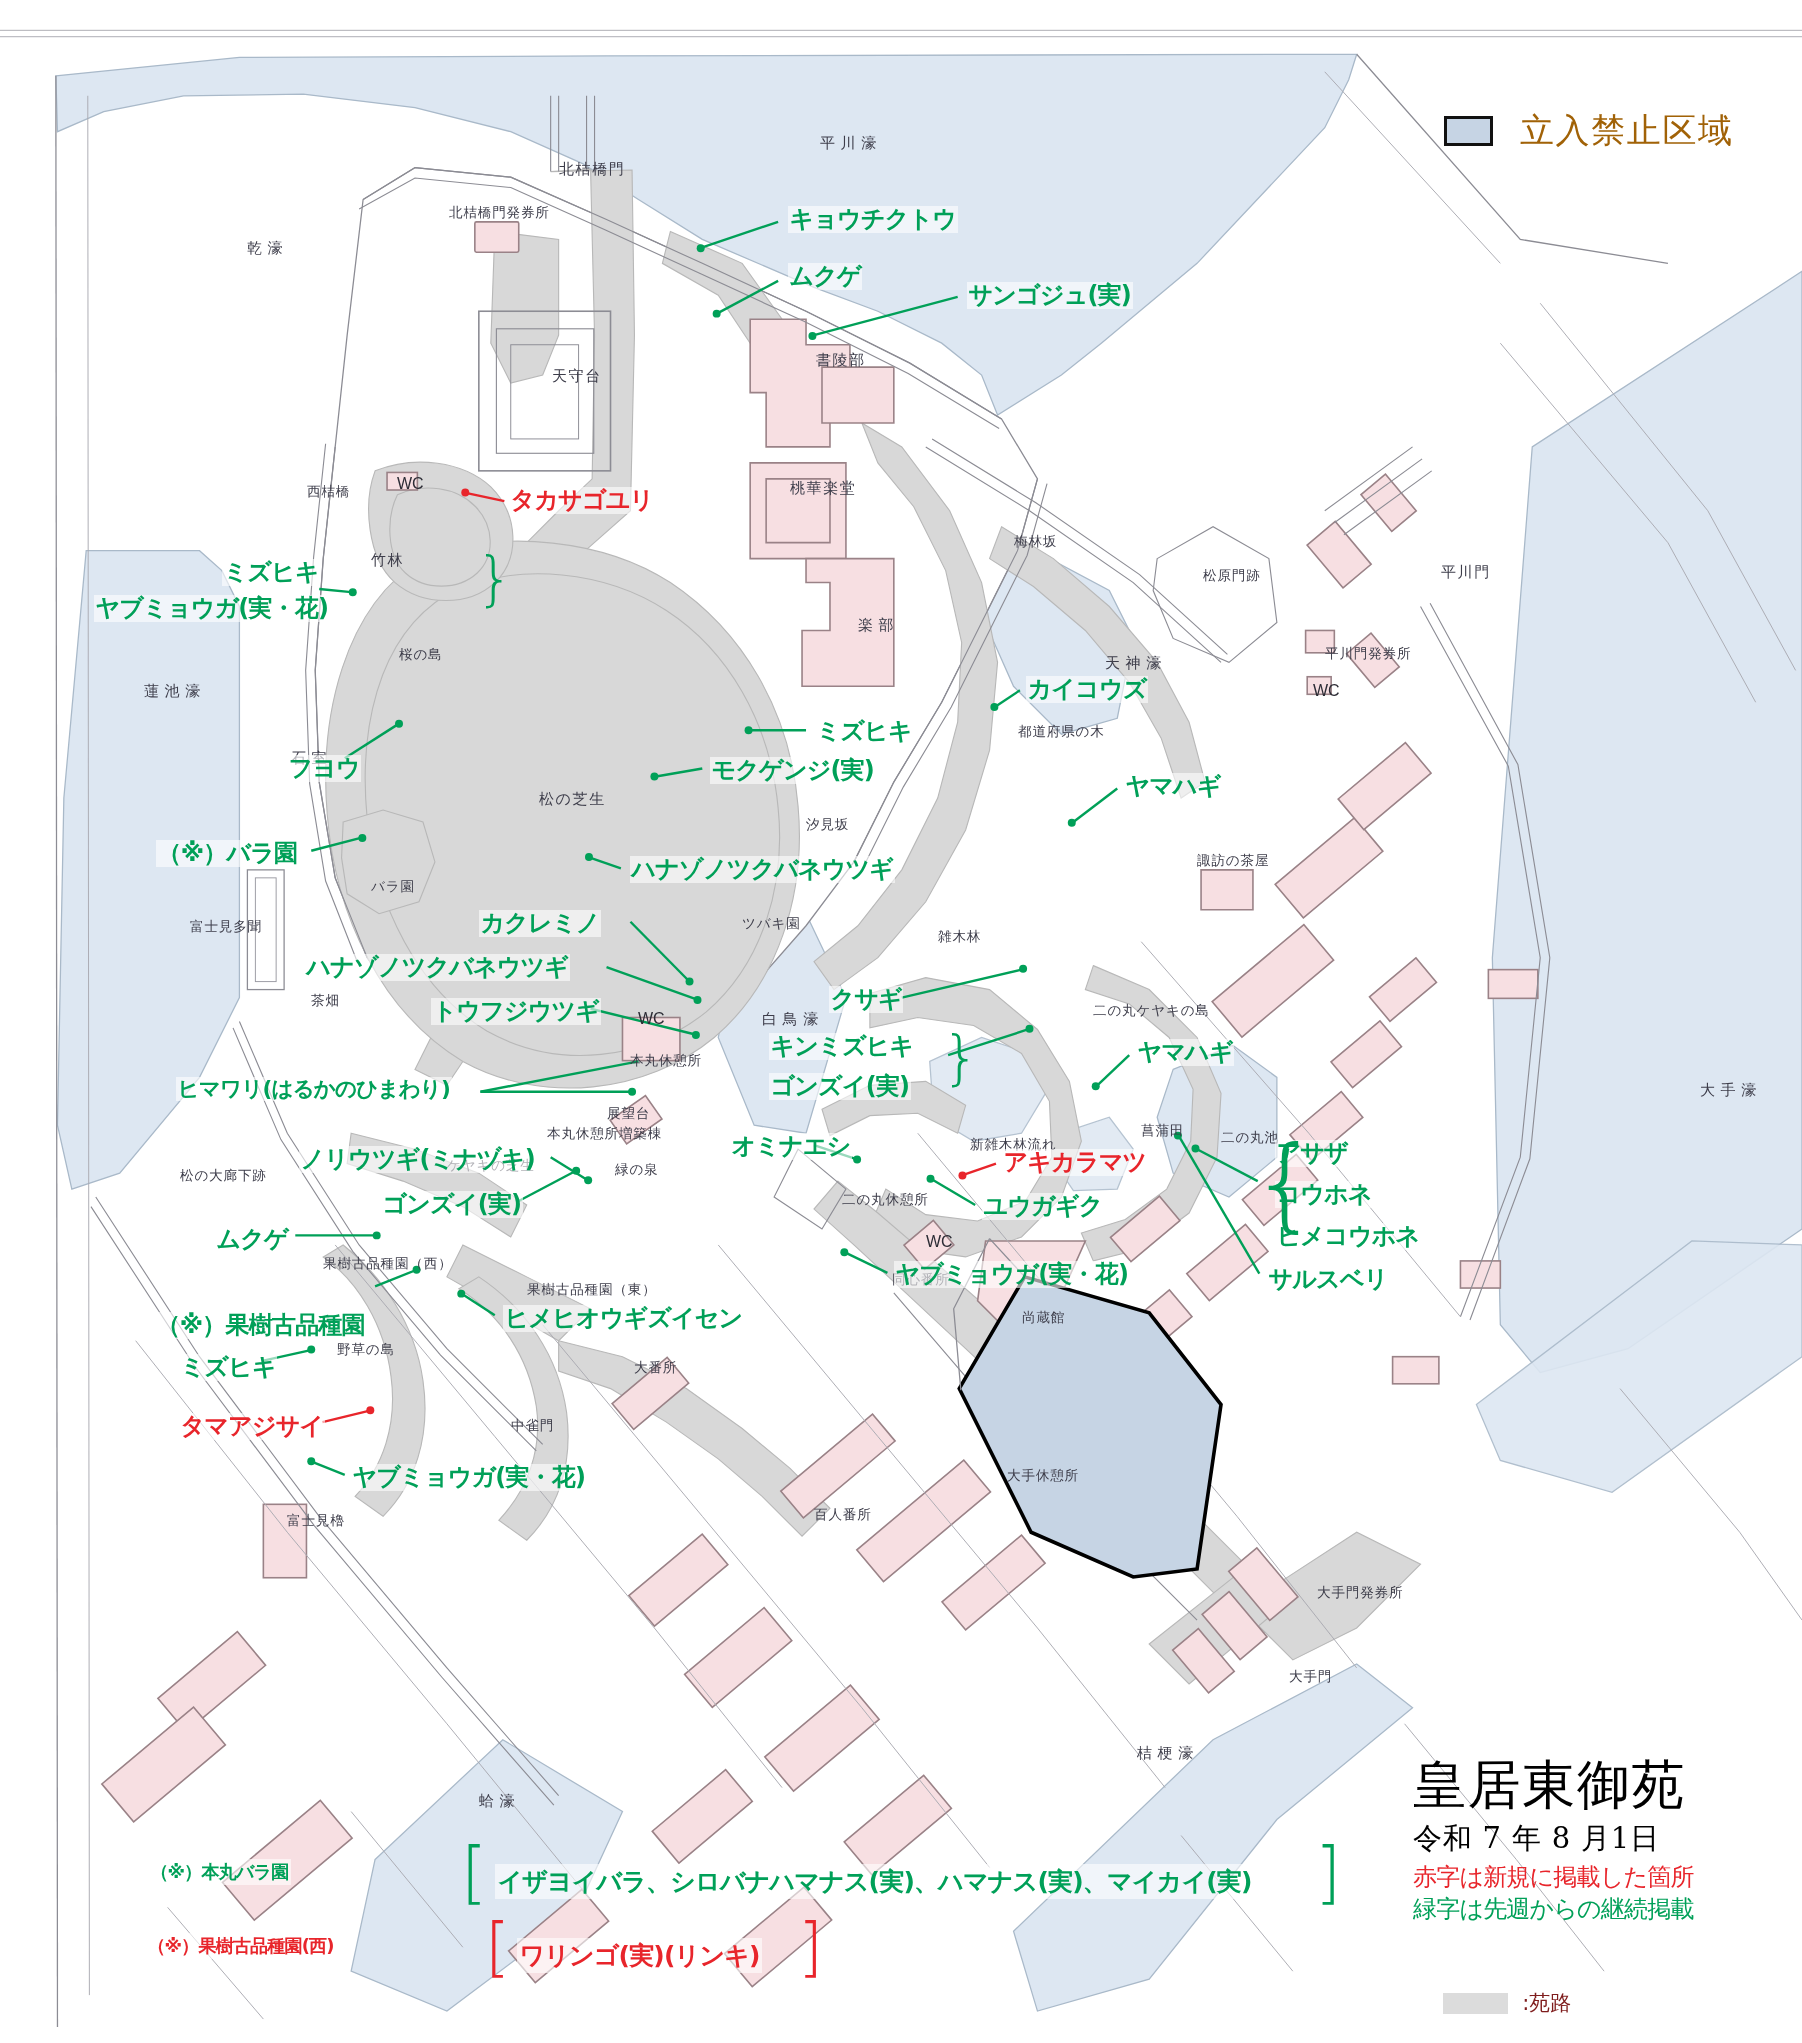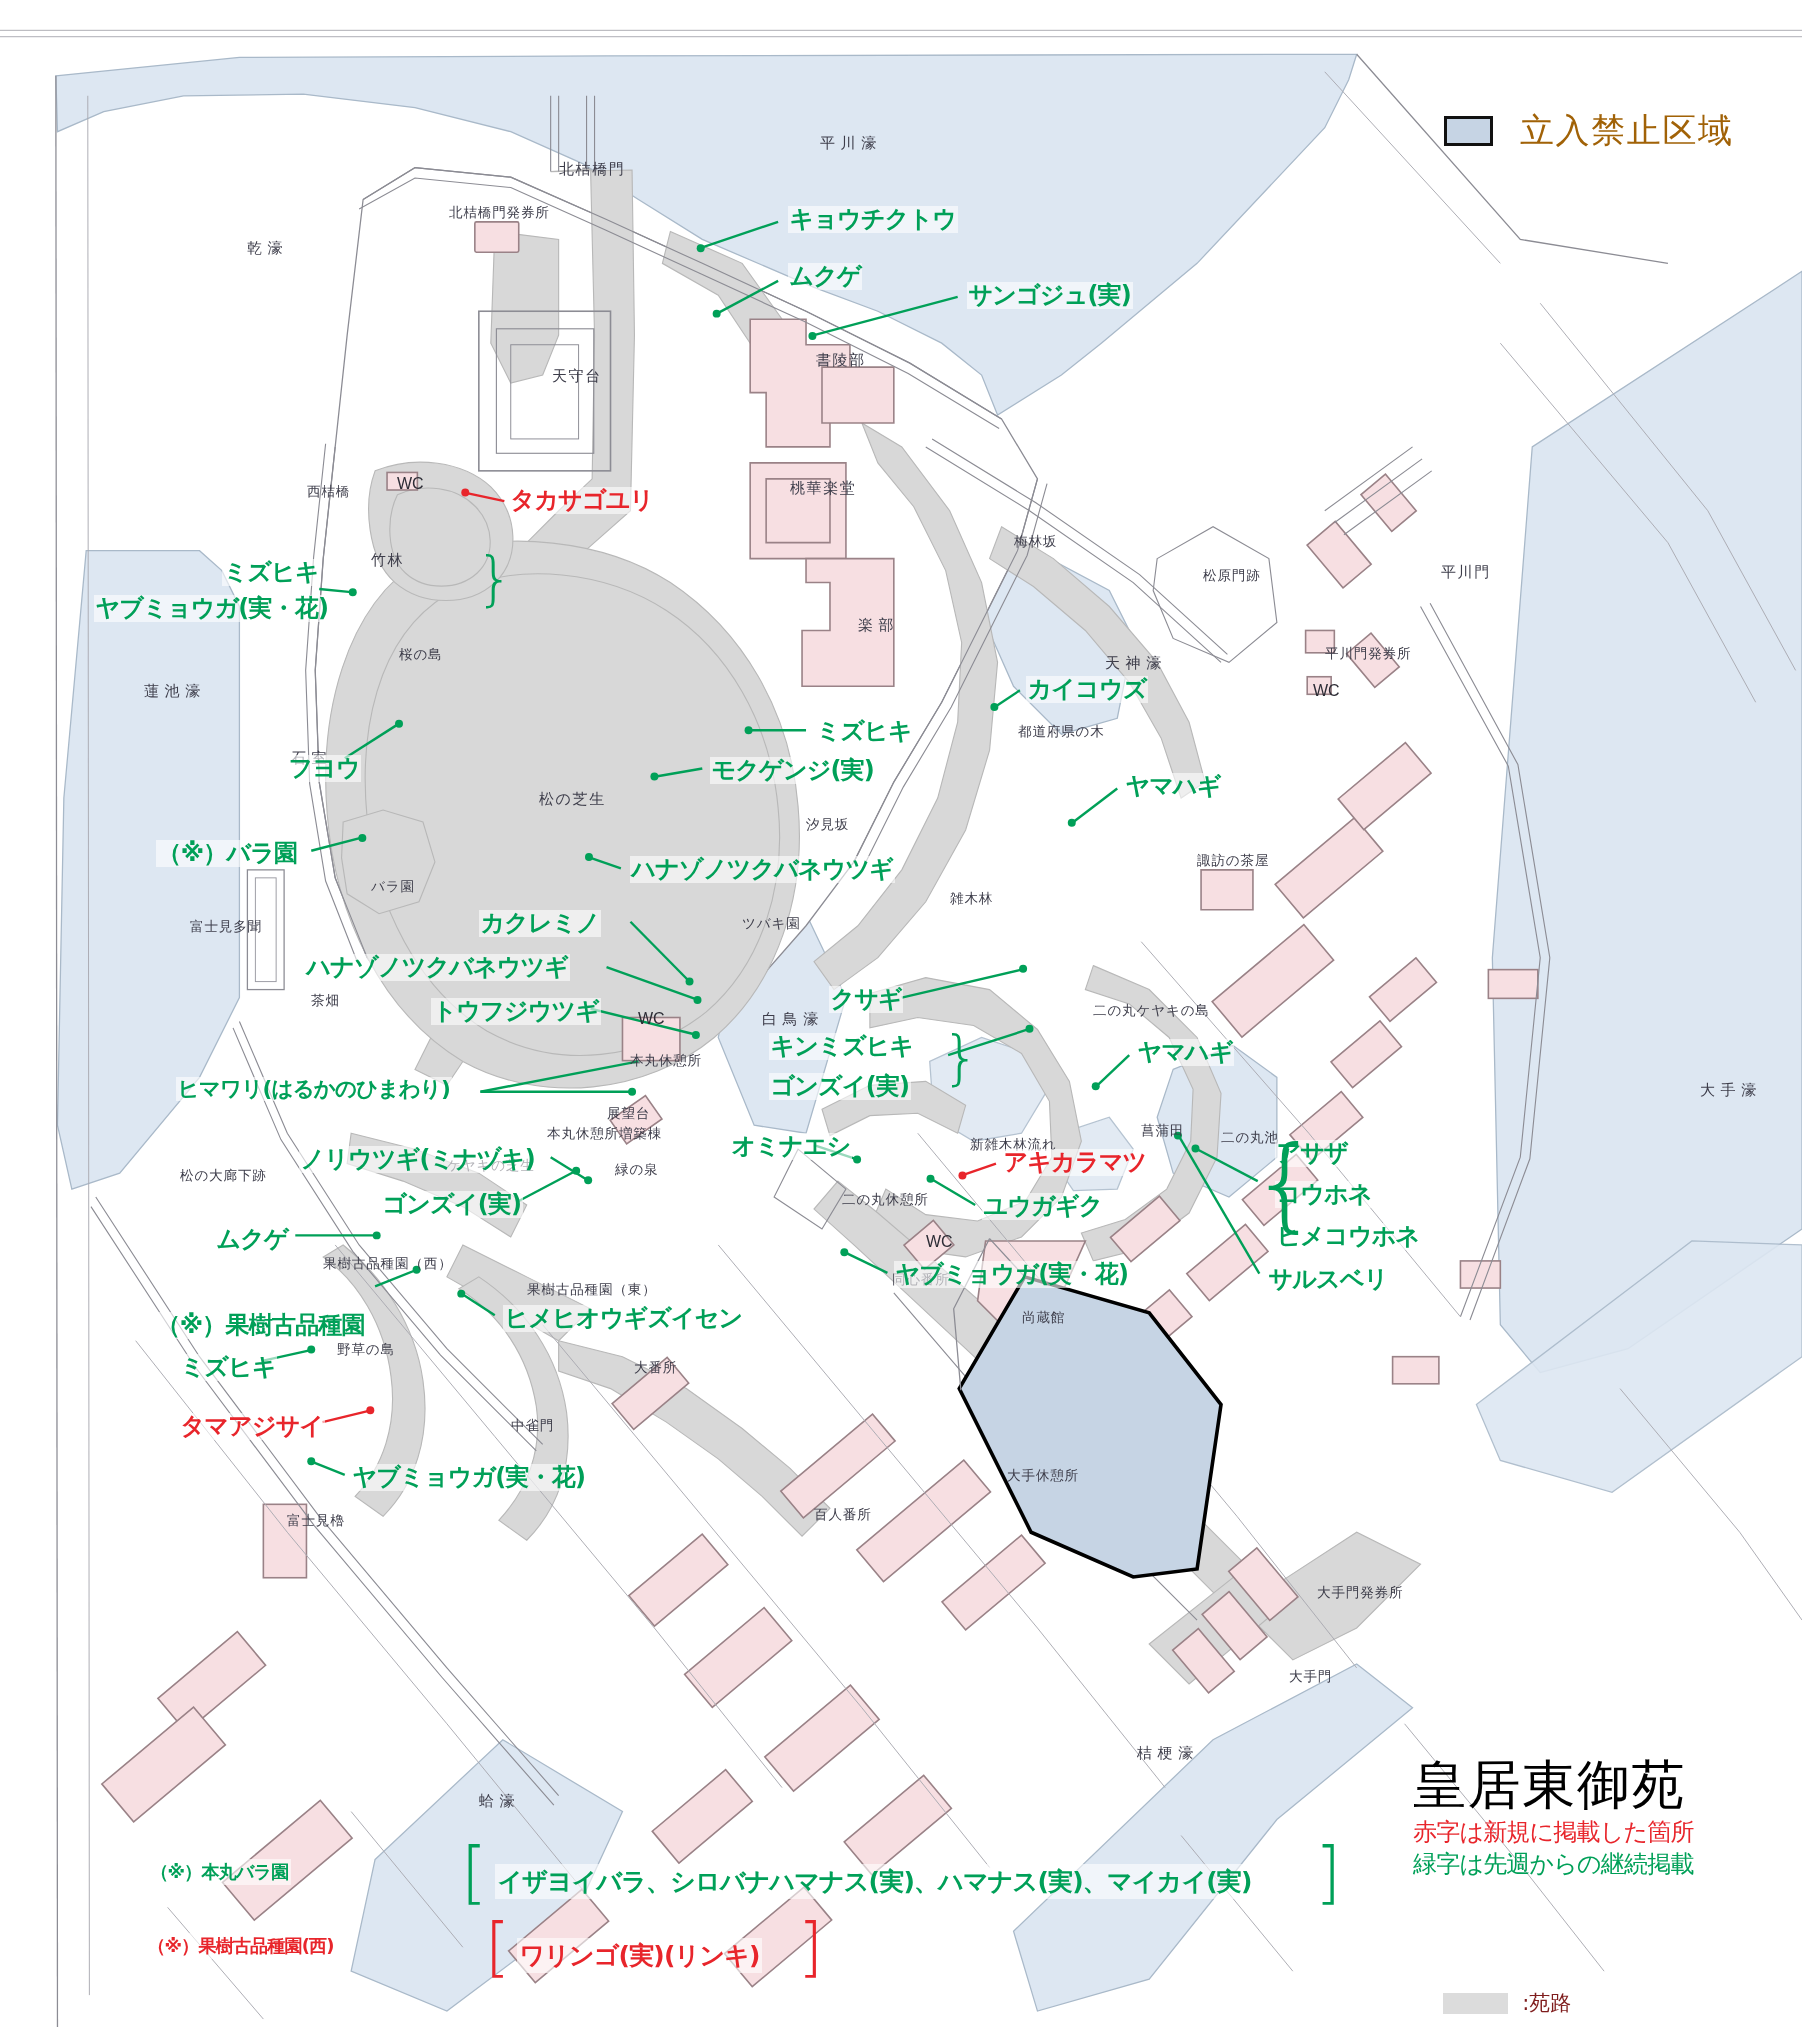--- a/index.html
+++ b/index.html
@@ -419,21 +419,21 @@
       <div class="place sp" style="left: 144px; top: 682px;">蓮池濠</div>
       <div class="place sp" style="left: 1105px; top: 654px;">天神濠</div>
       <div class="place sp" style="left: 291px; top: 749px;">石室</div>
       <div class="place sm" style="left: 1018px; top: 723px;">都道府県の木</div>
       <div class="place" style="left: 539px; top: 790px;">松の芝生</div>
       <div class="place sm" style="left: 806px; top: 816px;">汐見坂</div>
       <div class="place sm" style="left: 1197px; top: 852px;">諏訪の茶屋</div>
       <div class="place sm" style="left: 371px; top: 878px;">バラ園</div>
       <div class="place sm" style="left: 190px; top: 918px;">富士見多聞</div>
       <div class="place sm" style="left: 742px; top: 915px;">ツバキ園</div>
-      <div class="place sm" style="left: 938px; top: 890px; margin-left: 12px;">雑木林</div>
+      <div class="place sm" style="left: 938px; top: 928px;">雑木林</div>
       <div class="place sm" style="left: 311px; top: 992px;">茶畑</div>
       <div class="place sp" style="left: 762px; top: 1010px;">白鳥濠</div>
       <div class="place sm" style="left: 1093px; top: 1002px;">二の丸ケヤキの島</div>
       <div class="place sm" style="left: 630px; top: 1052px;">本丸休憩所</div>
       <div class="place sm" style="left: 547px; top: 1125px;">本丸休憩所増築棟</div>
       <div class="place sm" style="left: 607px; top: 1105px;">展望台</div>
       <div class="place sm" style="left: 1141px; top: 1122px;">菖蒲田</div>
       <div class="place sm" style="left: 1221px; top: 1129px;">二の丸池</div>
       <div class="place sm" style="left: 447px; top: 1157px;">ケヤキの芝生</div>
       <div class="place sm" style="left: 615px; top: 1161px;">緑の泉</div>
@@ -514,20 +514,21 @@
   <div class="note green sm" style="left:495px;top:1864px;">イザヨイバラ、シロバナハマナス(実)、ハマナス(実)、マイカイ(実)</div>
   <div class="brk" style="left:1315px;top:1840px;font-size:67px;">]</div>
 
   <div class="note red" style="left:145px;top:1933px;">（※）果樹古品種園(西)</div>
   <div class="brk red" style="left:485px;top:1915px;font-size:64px;">[</div>
   <div class="note red sm" style="left:517px;top:1938px;">ワリンゴ(実)(リンキ)</div>
   <div class="brk red" style="left:798px;top:1915px;font-size:64px;">]</div>
 
   <div id="titleblock">
     <div class="main">皇居東御苑</div>
+    <div class="date">令和 7 年 8 月1日</div>
     <div class="nred">赤字は新規に掲載した箇所</div>
     <div class="ngrn">緑字は先週からの継続掲載</div>
   </div>
   <div id="pathlegend">
     <span class="pw"></span>
     <span class="pt">:苑路</span>
   </div>
 
 </div>
 

